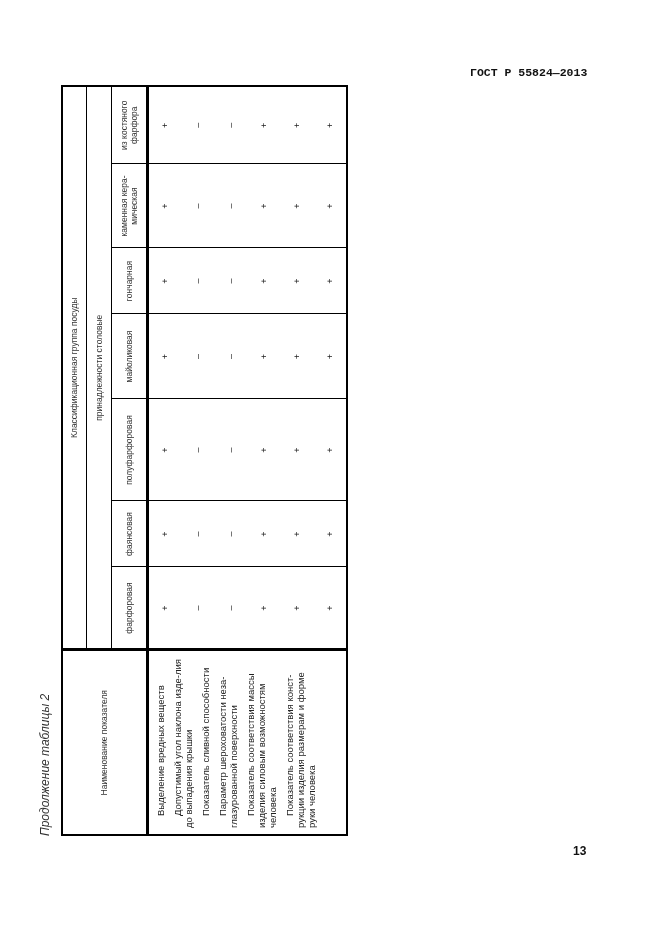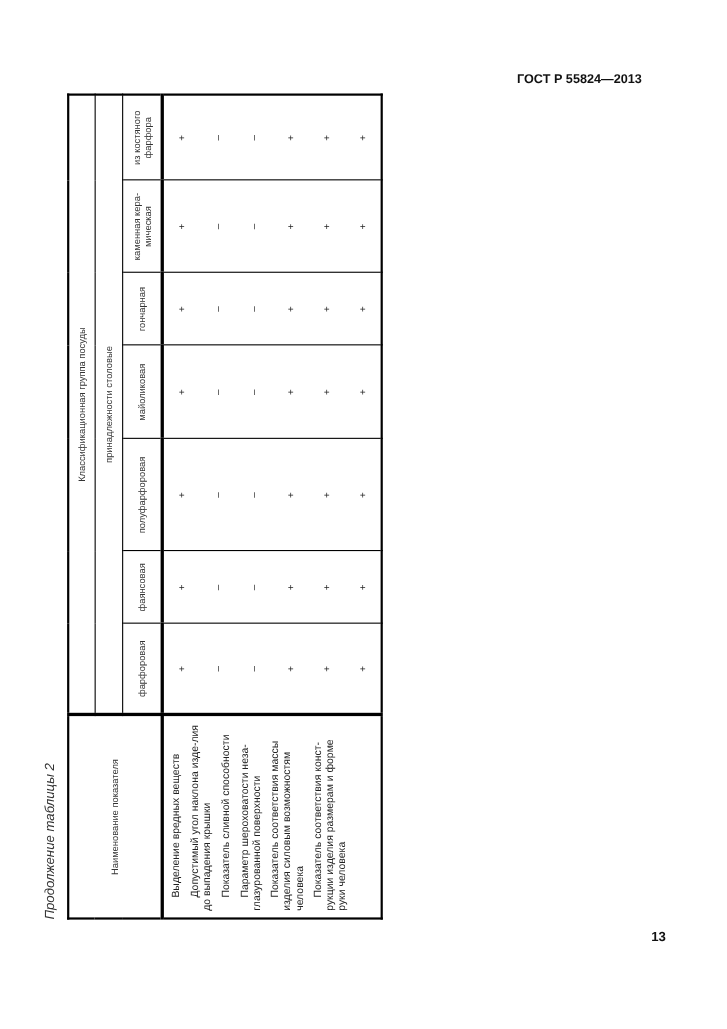--- a/index.html
+++ b/index.html
@@ -2,24 +2,24 @@
 <html><head>
 <meta charset="utf-8">
 <style>
   html, body { margin: 0; padding: 0; }
   body {
     width: 661px; height: 935px; background: #ffffff; position: relative; overflow: hidden;
     font-family: "Liberation Sans", sans-serif; color: #1a1a1a;
   }
   .doc-code {
     position: absolute; left: 470px; top: 66px; font-weight: bold; font-size: 11.5px; color: #111;
-    font-family: Liberation Sans, sans-serif;
+    font-family: Liberation Mono, monospace;
   }
   .page-number {
-    position: absolute; left: 592px; top: 844px; font-weight: bold; font-size: 12px; color: #111;
+    position: absolute; left: 573px; top: 844px; font-weight: bold; font-size: 12px; color: #111;
     font-family: "Liberation Sans", sans-serif;
     text-align: center;
   }
   .caption {
     position: absolute; left: 38px; top: 836px; transform-origin: 0 0; transform: rotate(-90deg);
     font-style: italic; font-size: 12px; color: #333; white-space: nowrap;
     font-family: "Liberation Sans", sans-serif;
   }
   
   .rot {

